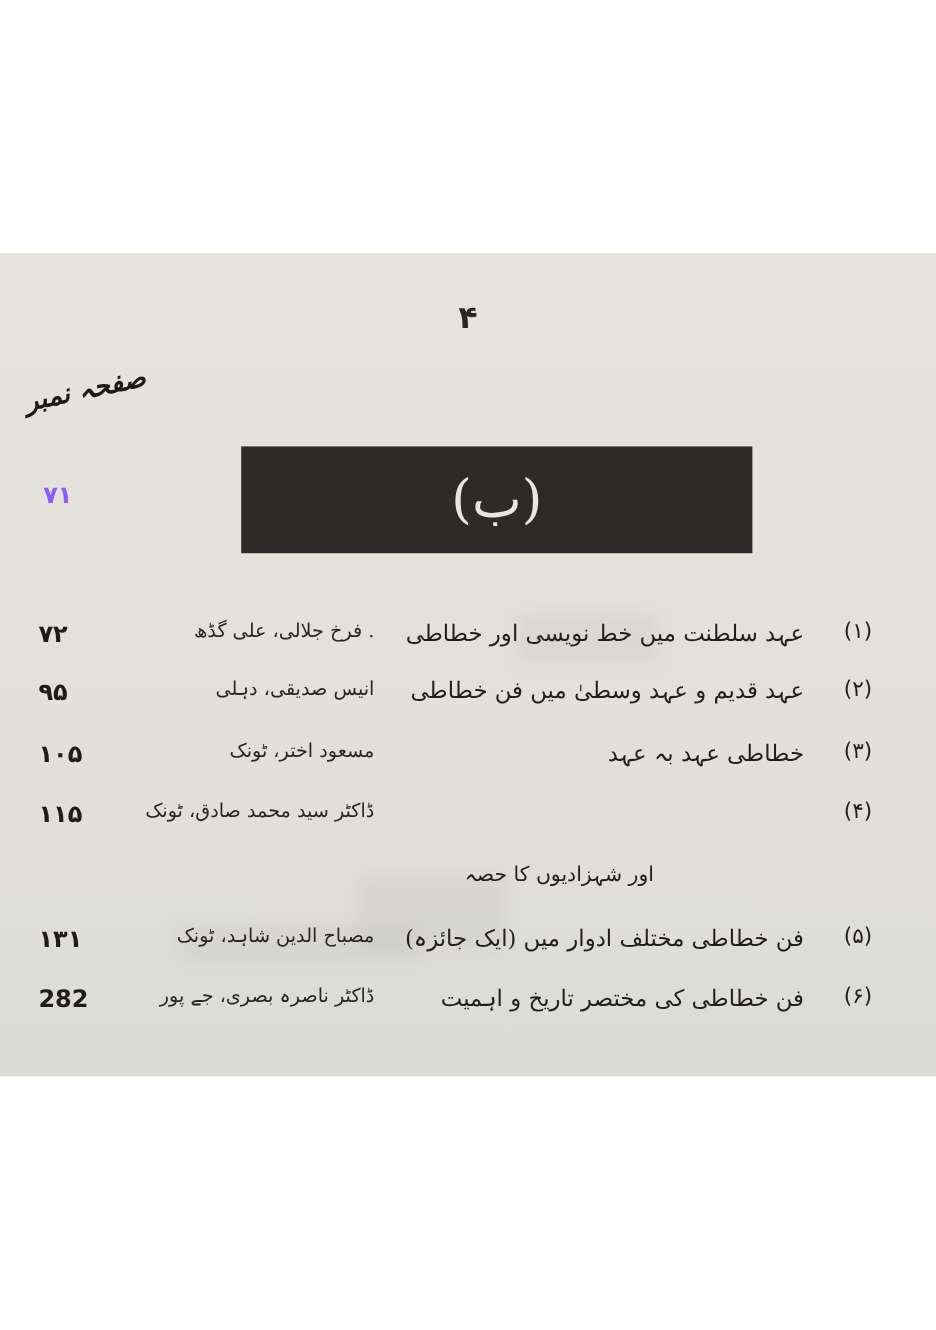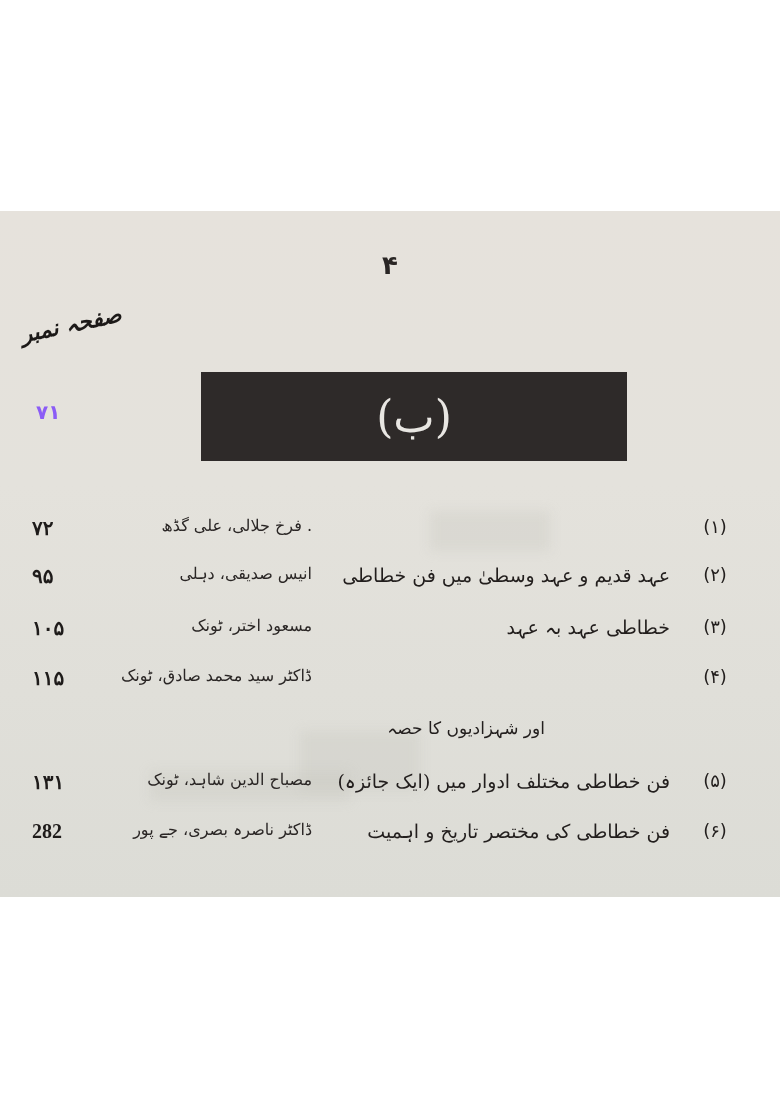--- a/index.html
+++ b/index.html
@@ -114,21 +114,20 @@
     font-family: "DejaVu Serif", serif;
     color: #2a2625;
   }
   .toc-page {
     position: absolute;
     left: 32px;
     width: 70px;
     font-size: 20px;
     font-weight: bold;
     color: #1e1b1a;
-    font-family: Liberation Serif, serif;
   }
   .toc-continuation {
     position: absolute;
     right: 235px;
     font-size: 17px;
     direction: rtl;
     white-space: nowrap;
     font-family: "DejaVu Serif", serif;
     color: #221e1d;
   }
@@ -154,20 +153,21 @@
 <div class="title-box">
   <span class="title-section-letter">(ب)</span>
 </div>
 
 <div class="title-page">۷۱</div>
 
 <div class="toc">
 
   <div class="toc-row" style="top:516px;">
     <span class="toc-num">(۱)</span>
+    <span class="toc-title">عہد سلطنت میں خط نویسی اور خطاطی</span>
     <span class="toc-author">. فرخ جلالی، علی گڈھ</span>
     <span class="toc-page">۷۲</span>
   </div>
 
   <div class="toc-row" style="top:564px;">
     <span class="toc-num">(۲)</span>
     <span class="toc-title">عہد قدیم و عہد وسطیٰ میں فن خطاطی</span>
     <span class="toc-author">انیس صدیقی، دہلی</span>
     <span class="toc-page">۹۵</span>
   </div>

